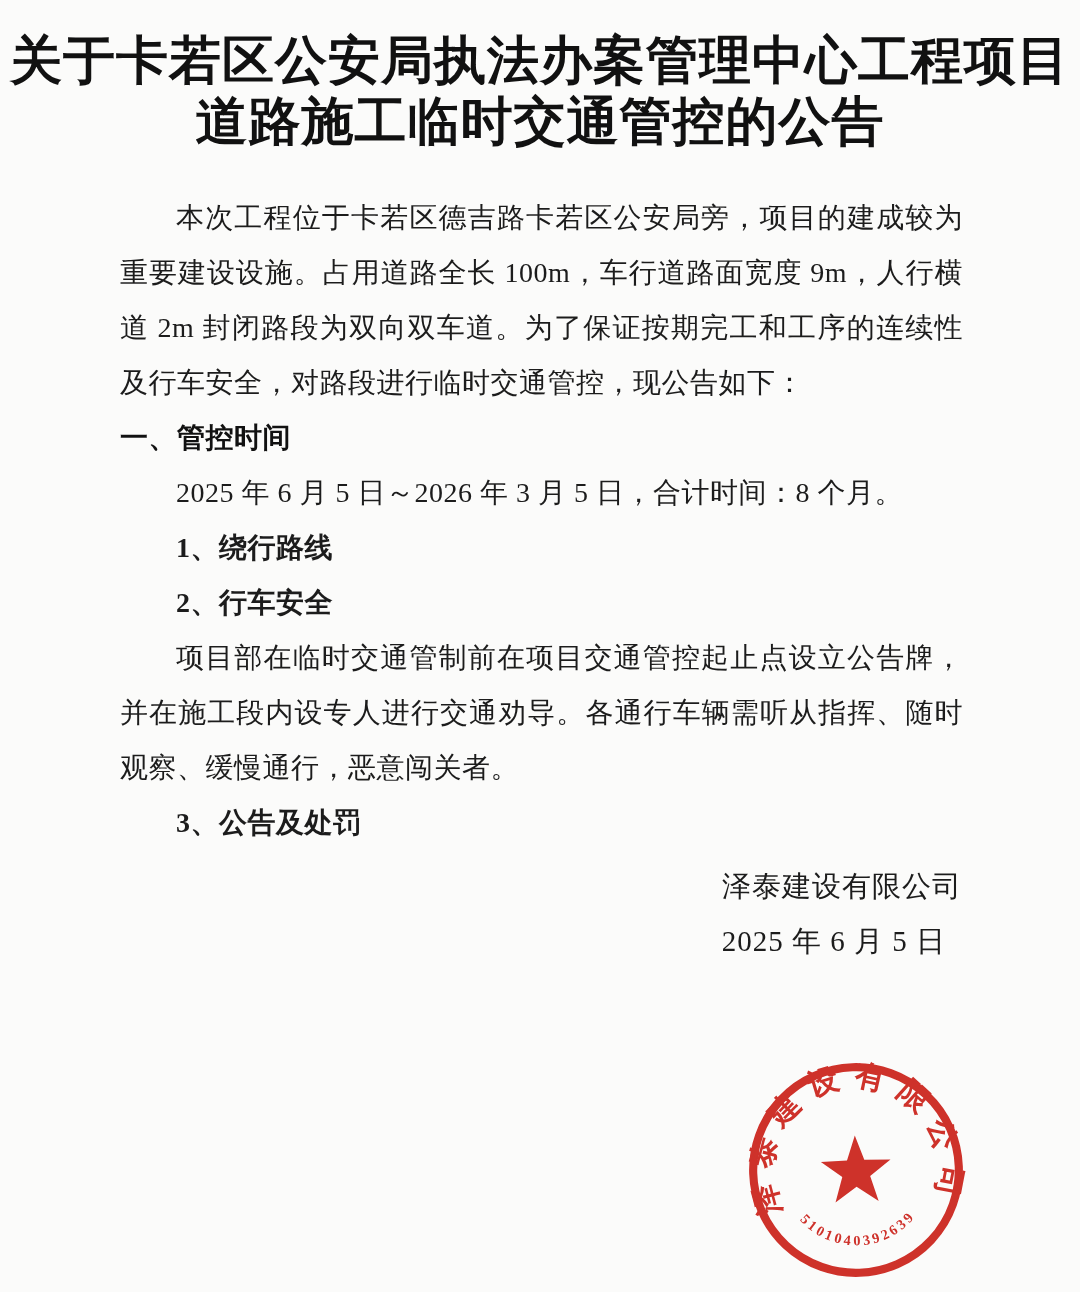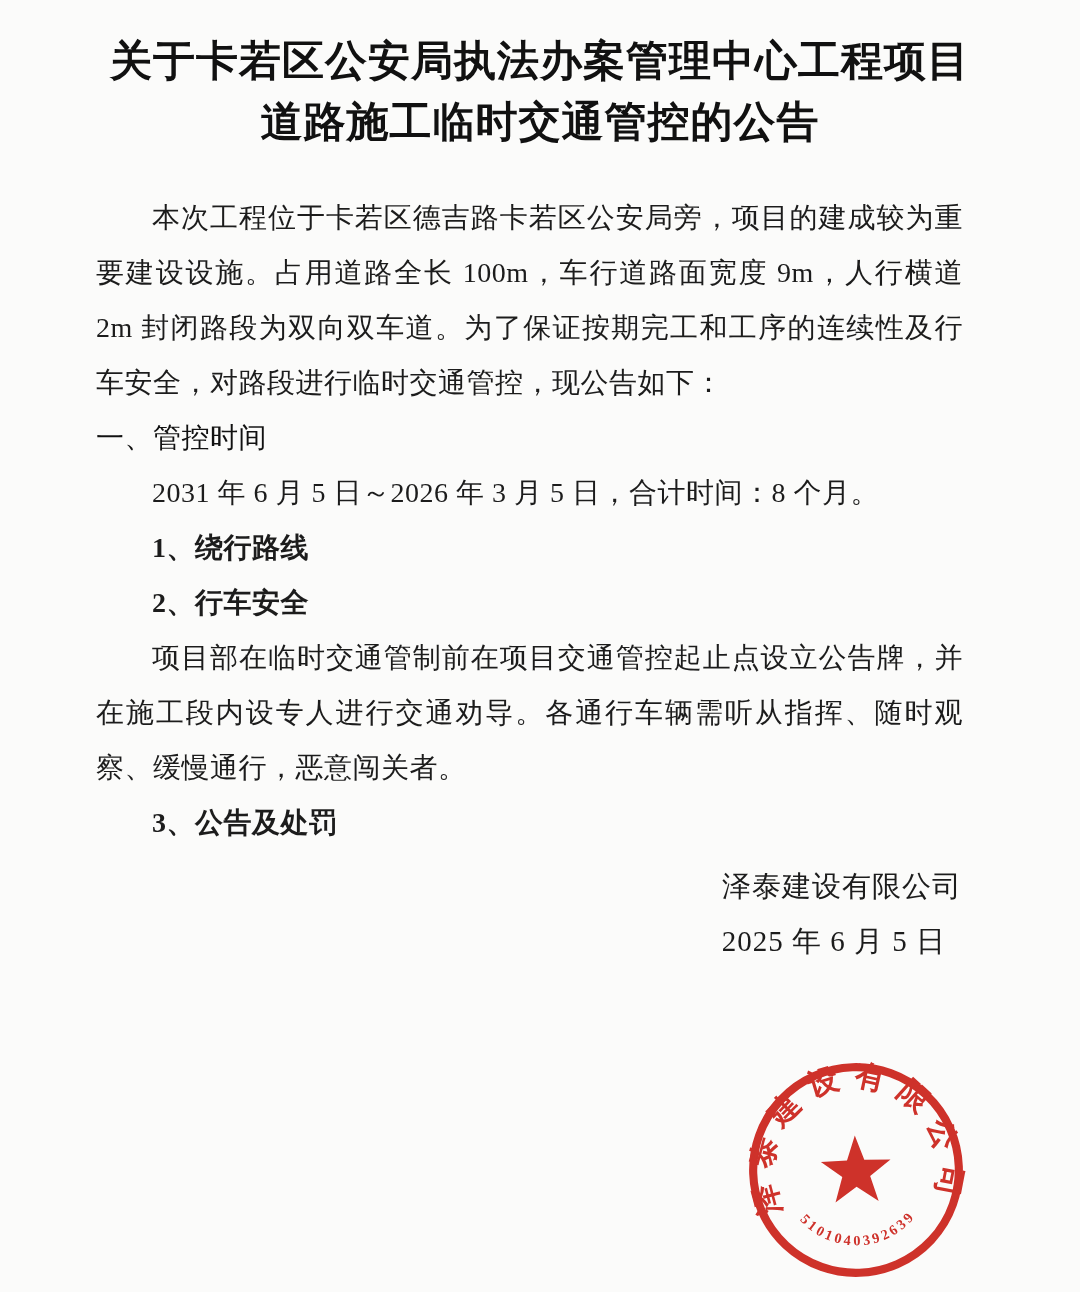--- a/index.html
+++ b/index.html
@@ -14,42 +14,42 @@
     margin: 0 auto;
     background: #fbfbfa;
     overflow: hidden;
     color: #1c1c1c;
   }
   .title-block {
     margin-top: 30px;
     text-align: center;
     font-family: "Liberation Sans", sans-serif;
     font-weight: bold;
-    font-size: 42px;
+    font-size: 52px;
     line-height: 61px;
     letter-spacing: 1px;
     color: #111;
   }
   .doc-body {
     margin-top: 38px;
-    padding: 0 117px 0 96px;
+    padding: 0 117px 0 120px;
     font-family: "Liberation Serif", serif;
     font-size: 28px;
     line-height: 55px;
     letter-spacing: 0.5px;
     text-align: justify;
   }
   .para {
     margin: 0;
     text-indent: 2em;
   }
   .sec-heading {
     margin: 0;
     font-family: "Liberation Sans", sans-serif;
-    font-weight: normal;
+    font-weight: bold;
     color: #111;
     text-indent: 0;
   }
   .sub-item {
     margin: 0;
     text-indent: 2em;
     font-weight: bold;
   }
   .signature-block {
     margin-top: 9px;
@@ -95,21 +95,21 @@
 
   <div class="title-block">
     <div>关于卡若区公安局执法办案管理中心工程项目</div>
     <div>道路施工临时交通管控的公告</div>
   </div>
 
   <div class="doc-body">
     <p class="para">本次工程位于卡若区德吉路卡若区公安局旁，项目的建成较为重要建设设施。占用道路全长 100m，车行道路面宽度 9m，人行横道 2m 封闭路段为双向双车道。为了保证按期完工和工序的连续性及行车安全，对路段进行临时交通管控，现公告如下：</p>
 
     <p class="sec-heading">一、管控时间</p>
-    <p class="para">2031 年 6 月 5 日～2026 年 3 月 5 日，合计时间：8 个月。</p>
+    <p class="para">2025 年 6 月 5 日～2026 年 3 月 5 日，合计时间：8 个月。</p>
 
     <p class="sub-item">1、绕行路线</p>
     <p class="sub-item">2、行车安全</p>
     <p class="para">项目部在临时交通管制前在项目交通管控起止点设立公告牌，并在施工段内设专人进行交通劝导。各通行车辆需听从指挥、随时观察、缓慢通行，恶意闯关者。</p>
     <p class="sub-item">3、公告及处罚</p>
   </div>
 
   <div class="signature-block">
     <div>泽泰建设有限公司</div>
     <div class="signature-date">2025 年 6 月 5 日</div>

